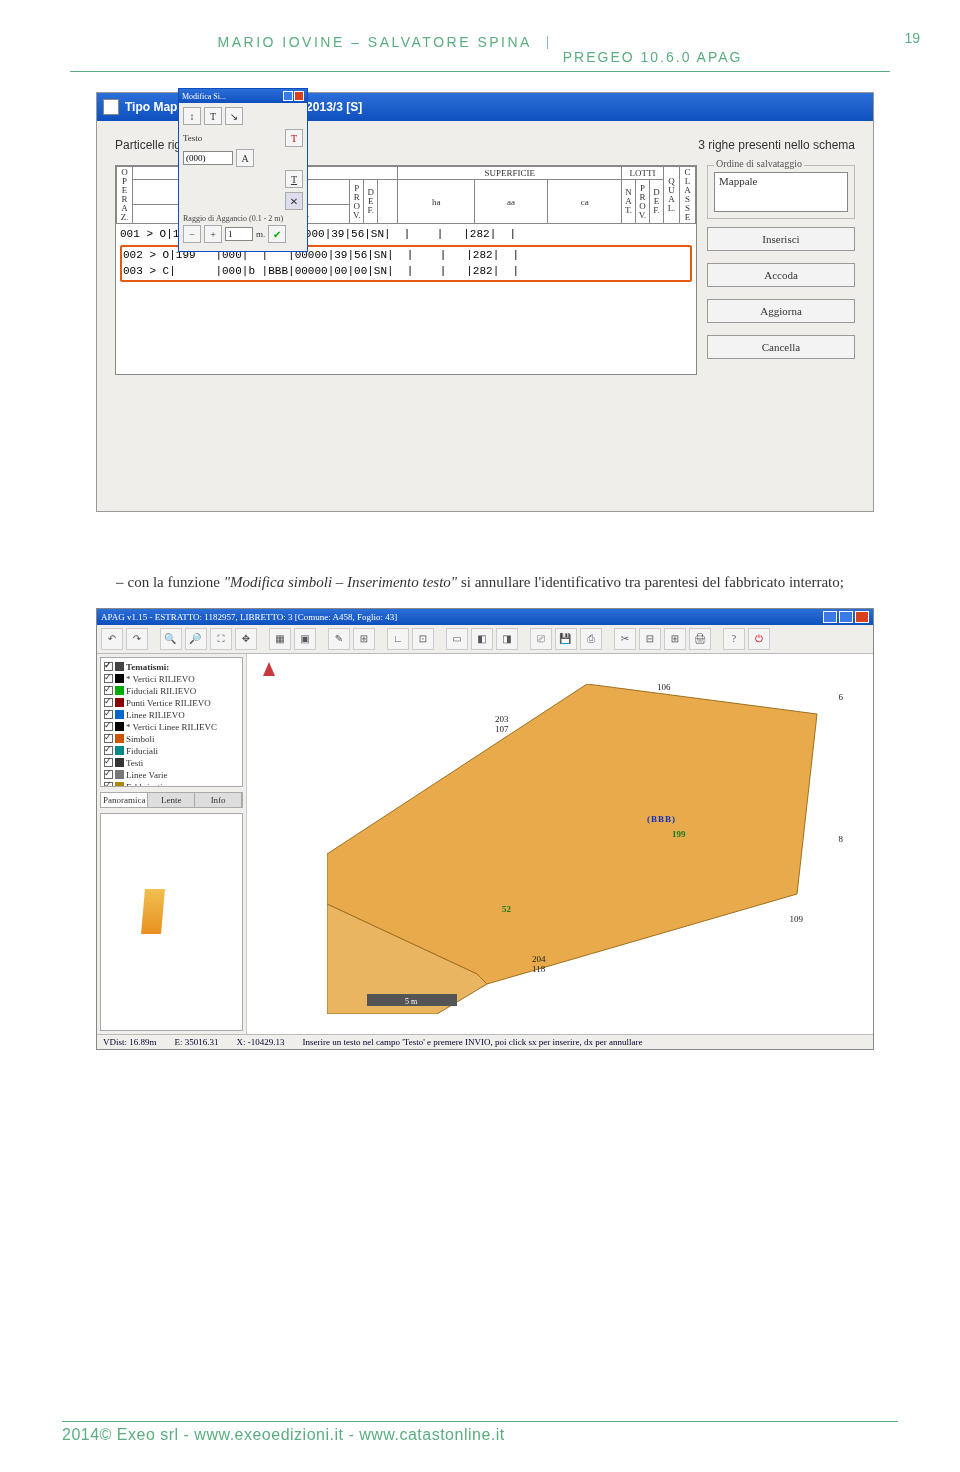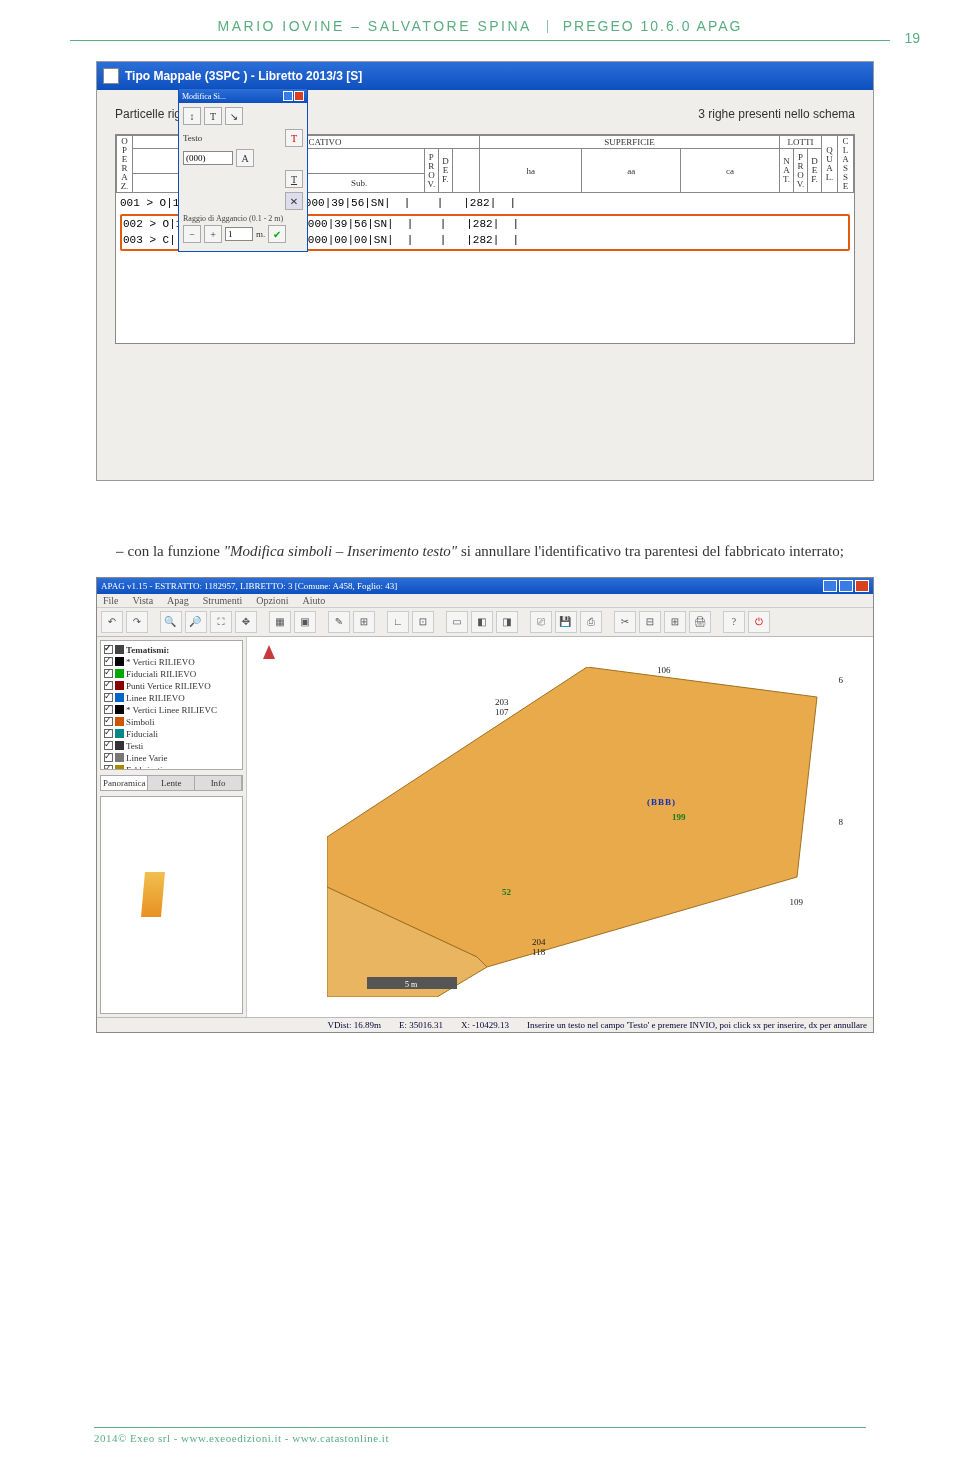--- a/index.html
+++ b/index.html
@@ -7,21 +7,21 @@
     width: 960px;
     height: 1472px;
     background: #fff;
     font-family: Georgia, 'Times New Roman', serif;
     color: #333;
     position: relative;
   }
   .header { padding: 18px 70px 4px; display:flex; justify-content:center; align-items:center; gap:14px; }
   .hdr-left { font-family: 'Trebuchet MS', sans-serif; font-size: 14px; letter-spacing: 2.5px; color: #5AAE80; font-variant: small-caps; }
   .hdr-sep { color:#5AAE80; font-size:14px; }
-  .hdr-right { font-family:'Trebuchet MS',sans-serif; font-size:14px; letter-spacing:2px; color:#5AAE80; }
+  .hdr-right { font-family:'Trebuchet MS',sans-serif; font-size:14px; letter-spacing:2px; color:#5AAE80;margin-top:31px; }
   .hdr-line { margin: 2px 70px 0; border-top:1px solid #5AAE80; }
   .page-number { position:absolute; top:30px; right:40px; font-family:'Trebuchet MS',sans-serif; font-size:14px; color:#5AAE80; }
   .content { padding: 20px 86px 0 96px; }
 
   
   .winshot { background:#b91c1c; border:1px solid #999; margin-bottom:60px; }
   .titlebar { height:28px; background:linear-gradient(180deg,#2d6fd8,#0d4fbe); display:flex; align-items:center; padding:0 6px; gap:6px; }
   .ti-icon { width:16px; height:16px; background:#fff; border:1px solid #888; display:inline-block; }
   .ti-text { color:#fff; font: bold 12px Tahoma, sans-serif; }
   .winbody { background:#efeeea; padding:14px 18px 40px; min-height:390px; }
@@ -86,24 +86,24 @@
   .modwin .mtb span { color:#fff; font:8px Tahoma; }
   .modwin .mtb .mc { display:flex; gap:1px; }
   .modwin .mtb .mc i { width:10px; height:10px; background:#3a7be8; border:1px solid #fff; display:inline-block; }
   .modwin .mbody { padding:4px; }
   .modwin .row { display:flex; gap:3px; margin-bottom:4px; }
   .modwin .mbtn { width:18px; height:18px; border:1px solid #aaa; background:#f5f5f5; display:inline-flex; align-items:center; justify-content:center; font:10px 'Times New Roman',serif; }
   .modwin .fld { display:flex; align-items:center; gap:3px; margin-top:2px; }
   .modwin input { width:50px; height:14px; border:1px solid #888; font:9px Tahoma; padding:0 2px; background:#fff; }
   .modwin .caption { font:8px Tahoma; color:#444; margin:4px 0 2px; }
 
-  .statusbar { background:#efeeea; border-top:1px solid #bbb; font:9px Tahoma; color:#003; padding:2px 6px; display:flex; gap:18px;justify-content:flex-end; }
+  .statusbar { background:#efeeea; border-top:1px solid #bbb; font:9px Tahoma; color:#003; padding:2px 6px; display:flex; gap:18px; }
 
   .footer-line { margin:0 70px; border-top:1px solid #5AAE80; }
-  .footer { padding:4px 94px 10px; font-family:Liberation Serif, serif; font-size:11px; color:#5AAE80; letter-spacing:0.5px; position:absolute; bottom:18px; left:0; right:0; }
+  .footer { padding:4px 62px 10px; font-family:Liberation Sans, sans-serif; font-size:16px; color:#5AAE80; letter-spacing:0.5px; position:absolute; bottom:18px; left:0; right:0; }
 
   
   .hdr-grid td { border:1px solid #888; font:9px Tahoma; text-align:center; padding:1px 2px; }
   .hdr-grid { border-collapse:collapse; width:100%; }
 </style>
 </head>
 <body>
 
 <div class="header">
   <span class="hdr-left">MARIO IOVINE – SALVATORE SPINA</span>
@@ -186,44 +186,46 @@
           </tbody>
             </table>
           <div class="dbody">
             <div class="rowmono">001 &gt; O|199   |000|  |   |00000|39|56|SN|  |    |   |282|  |</div>
             <div class="hlbox">
               <div class="rowmono">002 &gt; O|199   |000|  |   |00000|39|56|SN|  |    |   |282|  |</div>
               <div class="rowmono">003 &gt; C|      |000|b |BBB|00000|00|00|SN|  |    |   |282|  |</div>
             </div>
           </div>
         </div>
+        <div class="rside">
+          <div class="grp">
+            <span class="leg">Ordine di salvataggio</span>
+            <div class="listbox">Mappale</div>
+          </div>
+          <span class="winbtn">Inserisci</span>
+          <span class="winbtn">Accoda</span>
+          <span class="winbtn">Aggiorna</span>
+          <span class="winbtn">Cancella</span>
+        </div>
       </div>
     </div>
   </div>
 
   <p class="body-text">
     <span class="dash">⎯</span><span>con la funzione </span><em>"Modifica simboli – Inserimento testo"</em><span> si annullare l'identificativo tra parentesi del fabbricato interrato;</span>
   </p>
 
   <div class="apag">
     <div class="tb2">
       <span class="t">APAG v1.15 - ESTRATTO: 1182957, LIBRETTO: 3 [Comune: A458, Foglio: 43]</span>
       <span class="wc">
           <span></span>
           <span></span>
           <span style="background:#d84020"></span>
         </span>
-    </div>
-    <div class="menubar">
-      <span>File</span>
-      <span>Vista</span>
-      <span>Apag</span>
-      <span>Strumenti</span>
-      <span>Opzioni</span>
-      <span>Aiuto</span>
     </div>
     <div class="toolbar">
       <span class="tbtn">↶</span>
         <span class="tbtn">↷</span>
         <span class="tsep"></span>
       <span class="tbtn">🔍</span>
         <span class="tbtn">🔎</span>
         <span class="tbtn">⛶</span>
         <span class="tbtn">✥</span>
         <span class="tsep"></span>

